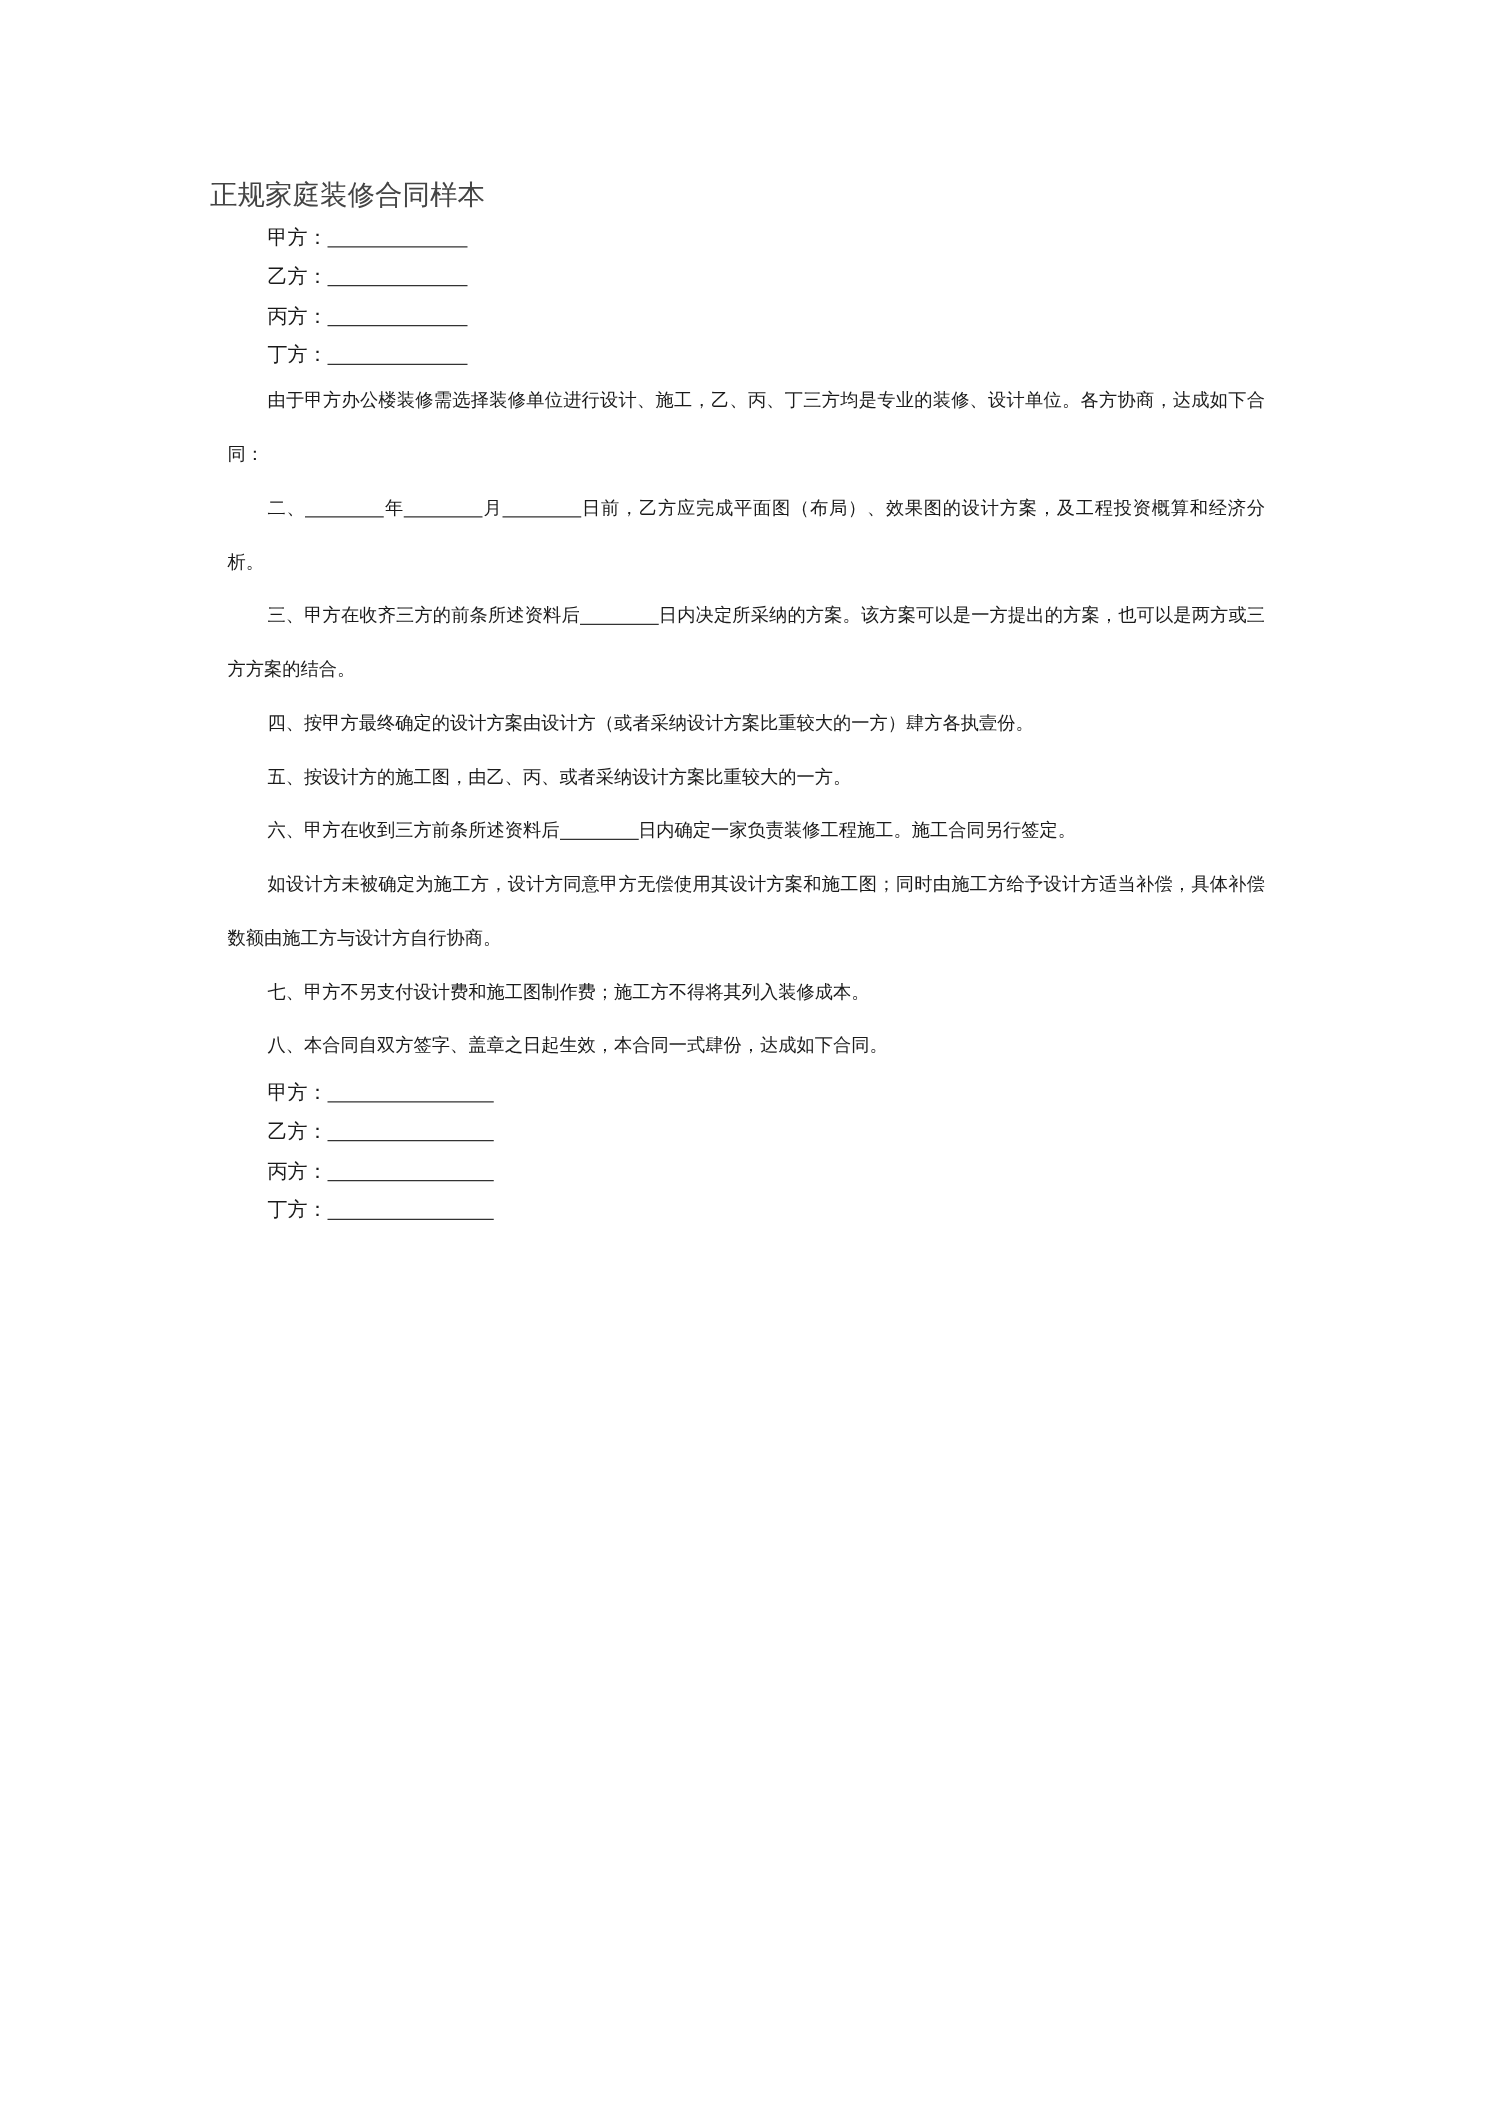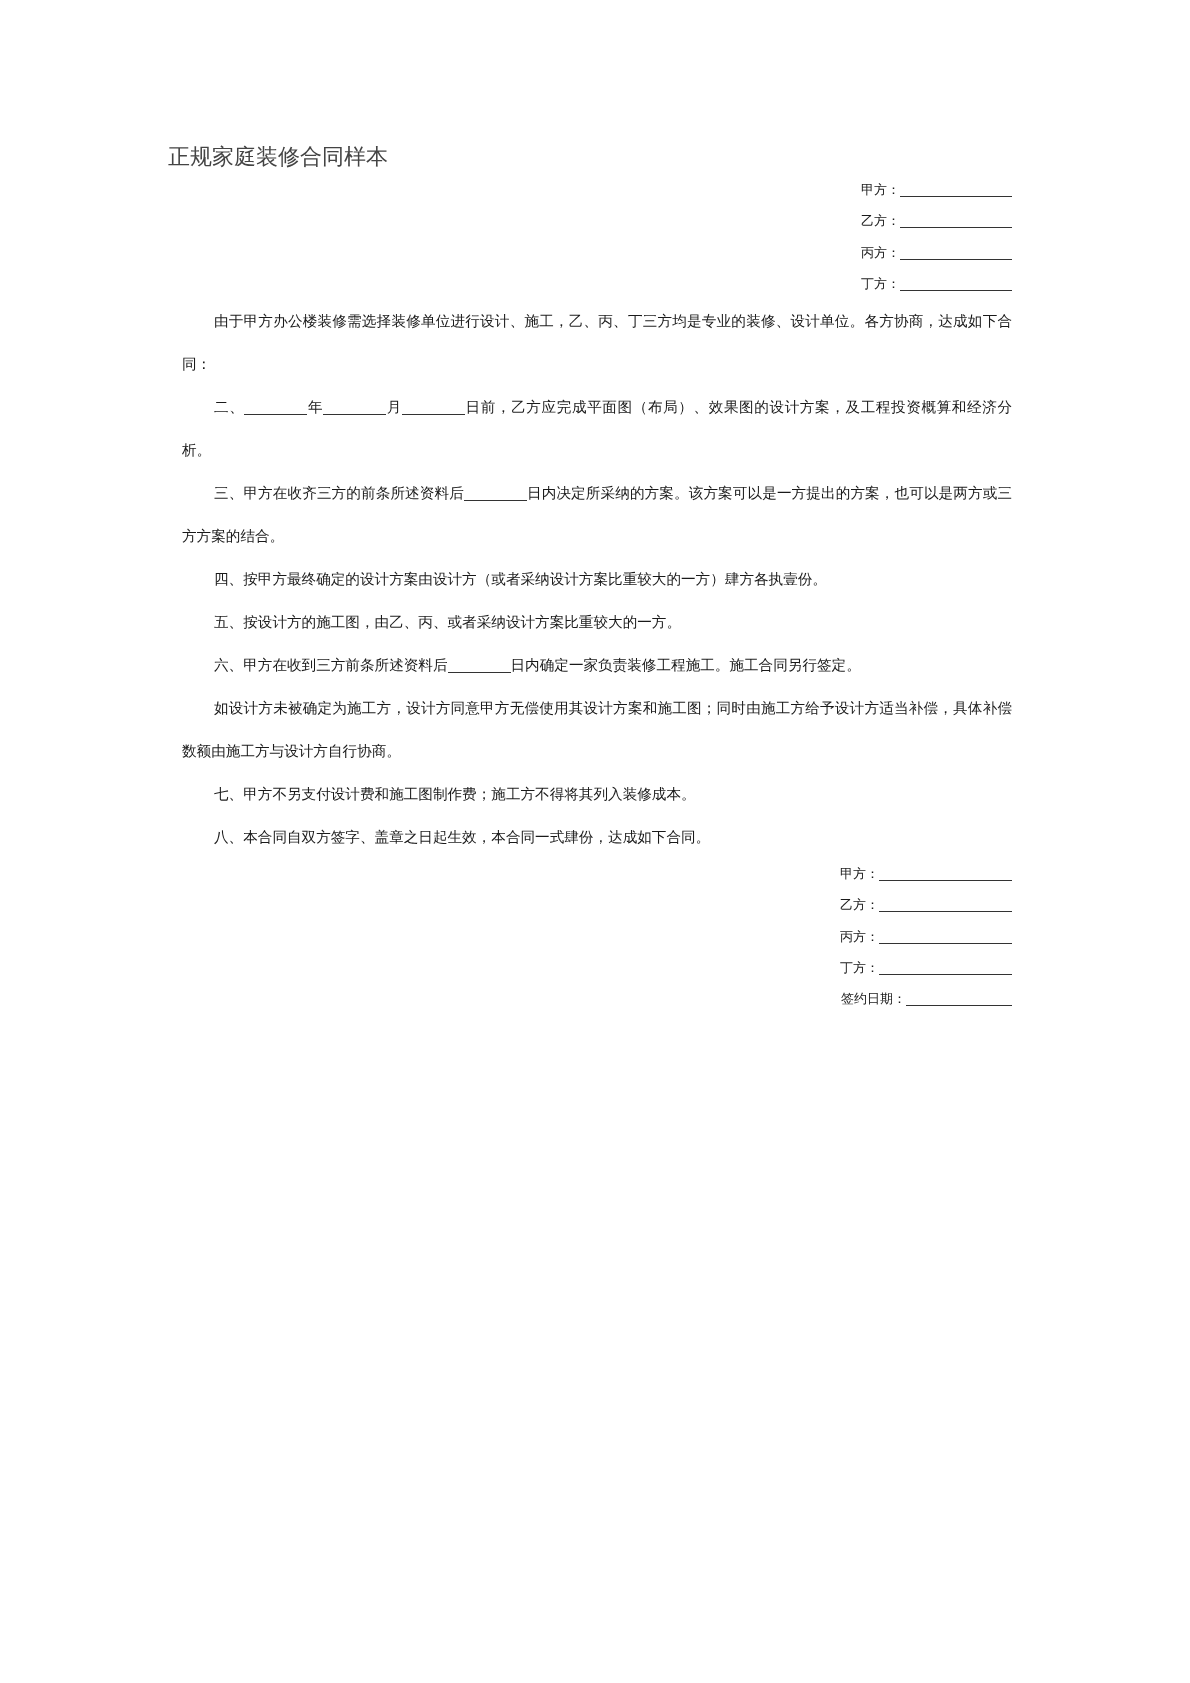--- a/index.html
+++ b/index.html
@@ -24,24 +24,23 @@
     .title {
       font-family: "DejaVu Serif", "Liberation Serif", serif;
       font-size: 22px;
       color: #444;
       line-height: 34px;
       margin: 0 0 0 0;
       letter-spacing: 0px;
       font-weight: normal;
     }
     .line {
-      font-size: 13px;
+      font-size: 16px;
       line-height: 31.3px;
       white-space: nowrap;
-      text-align: right;
     }
     .indent {
       padding-left: 32px;
     }
     .para {
       font-size: 14.6px;
       line-height: 43px;
       text-indent: 32px;
       text-align: justify;
       text-align-last: left;
@@ -109,17 +108,14 @@
   </div>
   <div class="line indent">
     <span>乙方：</span><span class="blank b-md"></span>
   </div>
   <div class="line indent">
     <span>丙方：</span><span class="blank b-md"></span>
   </div>
   <div class="line indent">
     <span>丁方：</span><span class="blank b-md"></span>
   </div>
-  <div class="line indent">
-    <span>签约日期：</span><span class="blank b-sign"></span>
-  </div>
 
 </div>
 
 </body></html>

